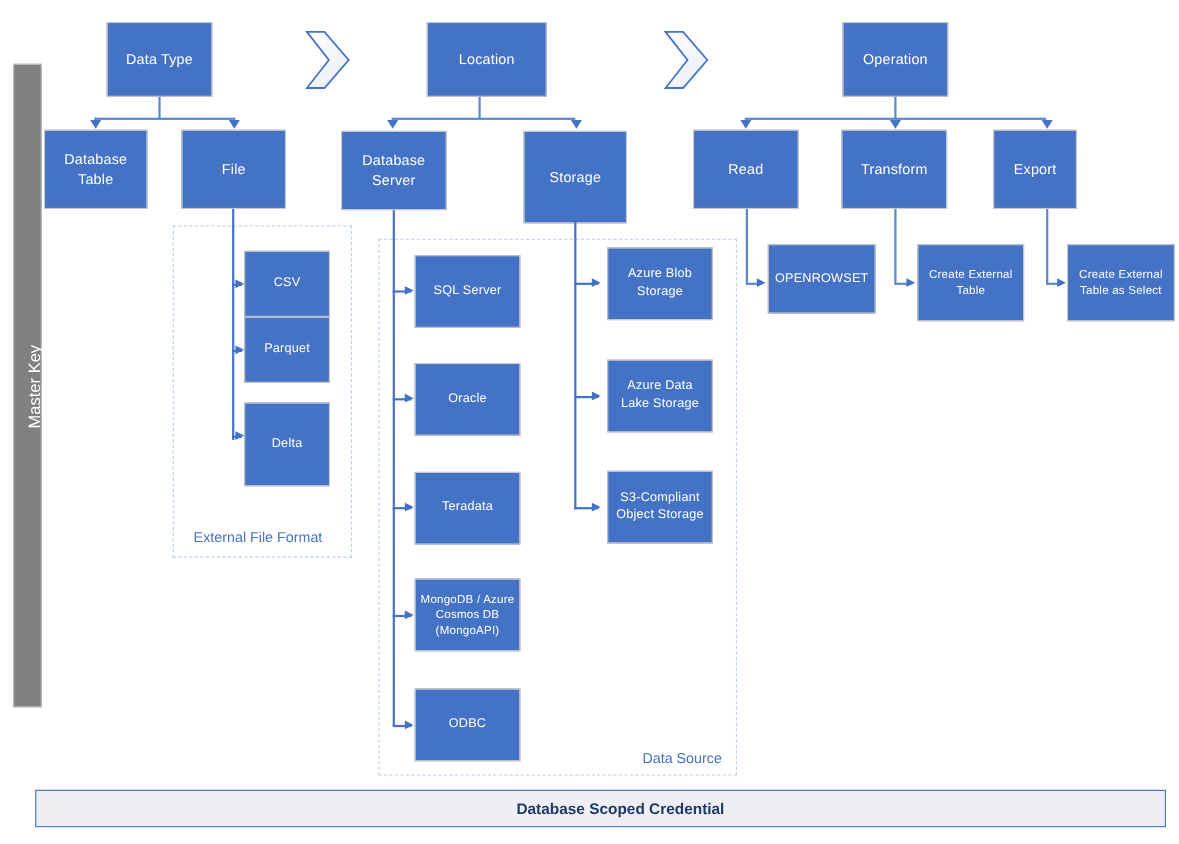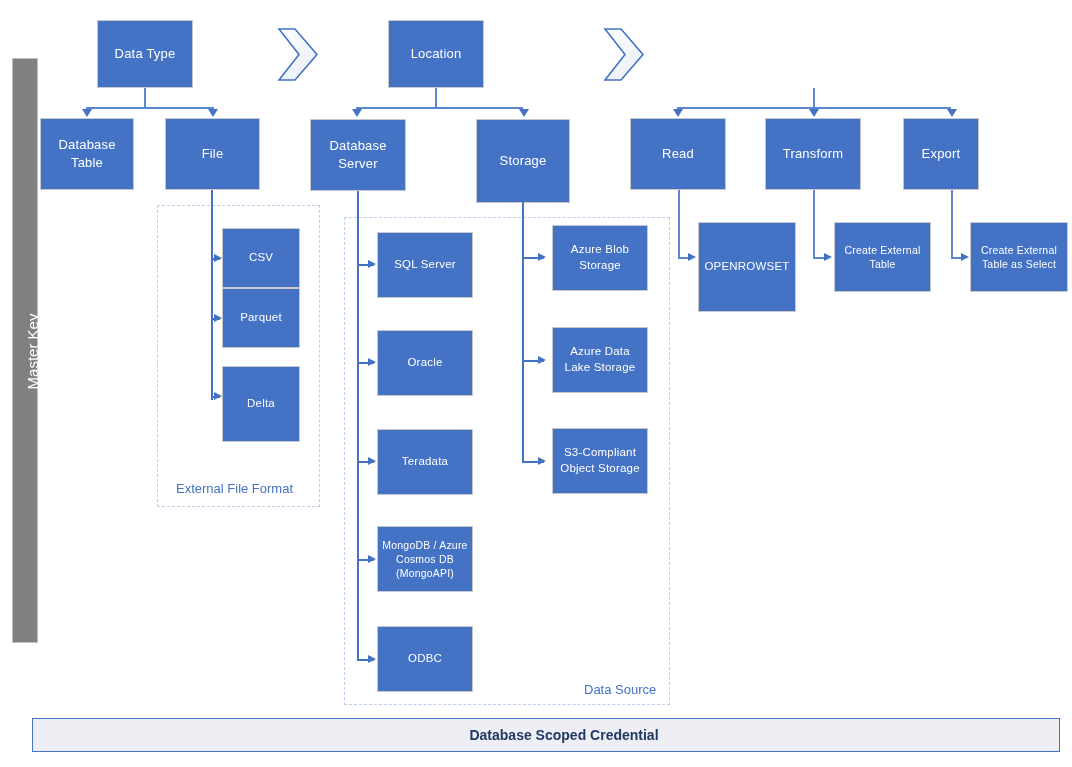--- a/index.html
+++ b/index.html
@@ -120,24 +120,27 @@
 
 <div id="canvas">
 
   <div class="vbar" style="left:12px; top:58px; width:26px; height:585px;"></div>
   <div class="vbar-label" style="left:-18px; top:343px; width:100px; text-align:center;">Master Key</div>
 
   <div class="box" style="left:97px; top:20px; width:96px; height:68px;">
     <span>Data Type</span>
   </div>
 
-  <div class="box" style="left:388px; top:20px; width:96px; height:68px;">
+  <div class="box" style="left:388px; top:20px; width:109px; height:68px;">
     <span>Location</span>
   </div>
 
+  <div class="box" style="left:766px; top:20px; width:96px; height:68px;">
+    <span>Operation</span>
+  </div>
 
   <div class="chevron" style="left:277px; top:27px; width:44px; height:55px;">
     <svg width="44" height="55" viewBox="0 0 44 55">
       <defs>
         <linearGradient id="cg1" x1="0" y1="0" x2="1" y2="1">
           <stop offset="0%" stop-color="#FFFFFF"></stop>
           <stop offset="100%" stop-color="#E7EDF7"></stop>
         </linearGradient>
       </defs>
       <polygon points="2,2 22,27.5 2,53 18,53 40,27.5 18,2" fill="url(#cg1)" stroke="#4472C4" stroke-width="1.6"></polygon>
@@ -267,21 +270,21 @@
   <div class="arrow-right" style="left:688px; top:253px;"></div>
 
   <div class="vline thin" style="left:813px; top:190px; height:68px;"></div>
   <div class="hline thin" style="left:813px; top:257px; width:14px;"></div>
   <div class="arrow-right" style="left:824px; top:253px;"></div>
 
   <div class="vline thin" style="left:951px; top:190px; height:68px;"></div>
   <div class="hline thin" style="left:951px; top:257px; width:14px;"></div>
   <div class="arrow-right" style="left:961px; top:253px;"></div>
 
-  <div class="box small" style="left:698px; top:222px; width:98px; height:90px;">
+  <div class="box small" style="left:698px; top:222px; width:98px; height:63px;">
     <span>OPENROWSET</span>
   </div>
   <div class="box tiny" style="left:834px; top:222px; width:97px; height:70px;">
     <span>Create External Table</span>
   </div>
   <div class="box tiny" style="left:970px; top:222px; width:98px; height:70px;">
     <span>Create External Table as Select</span>
   </div>
 
   <div class="banner" style="left:32px; top:718px; width:1028px; height:34px;">

